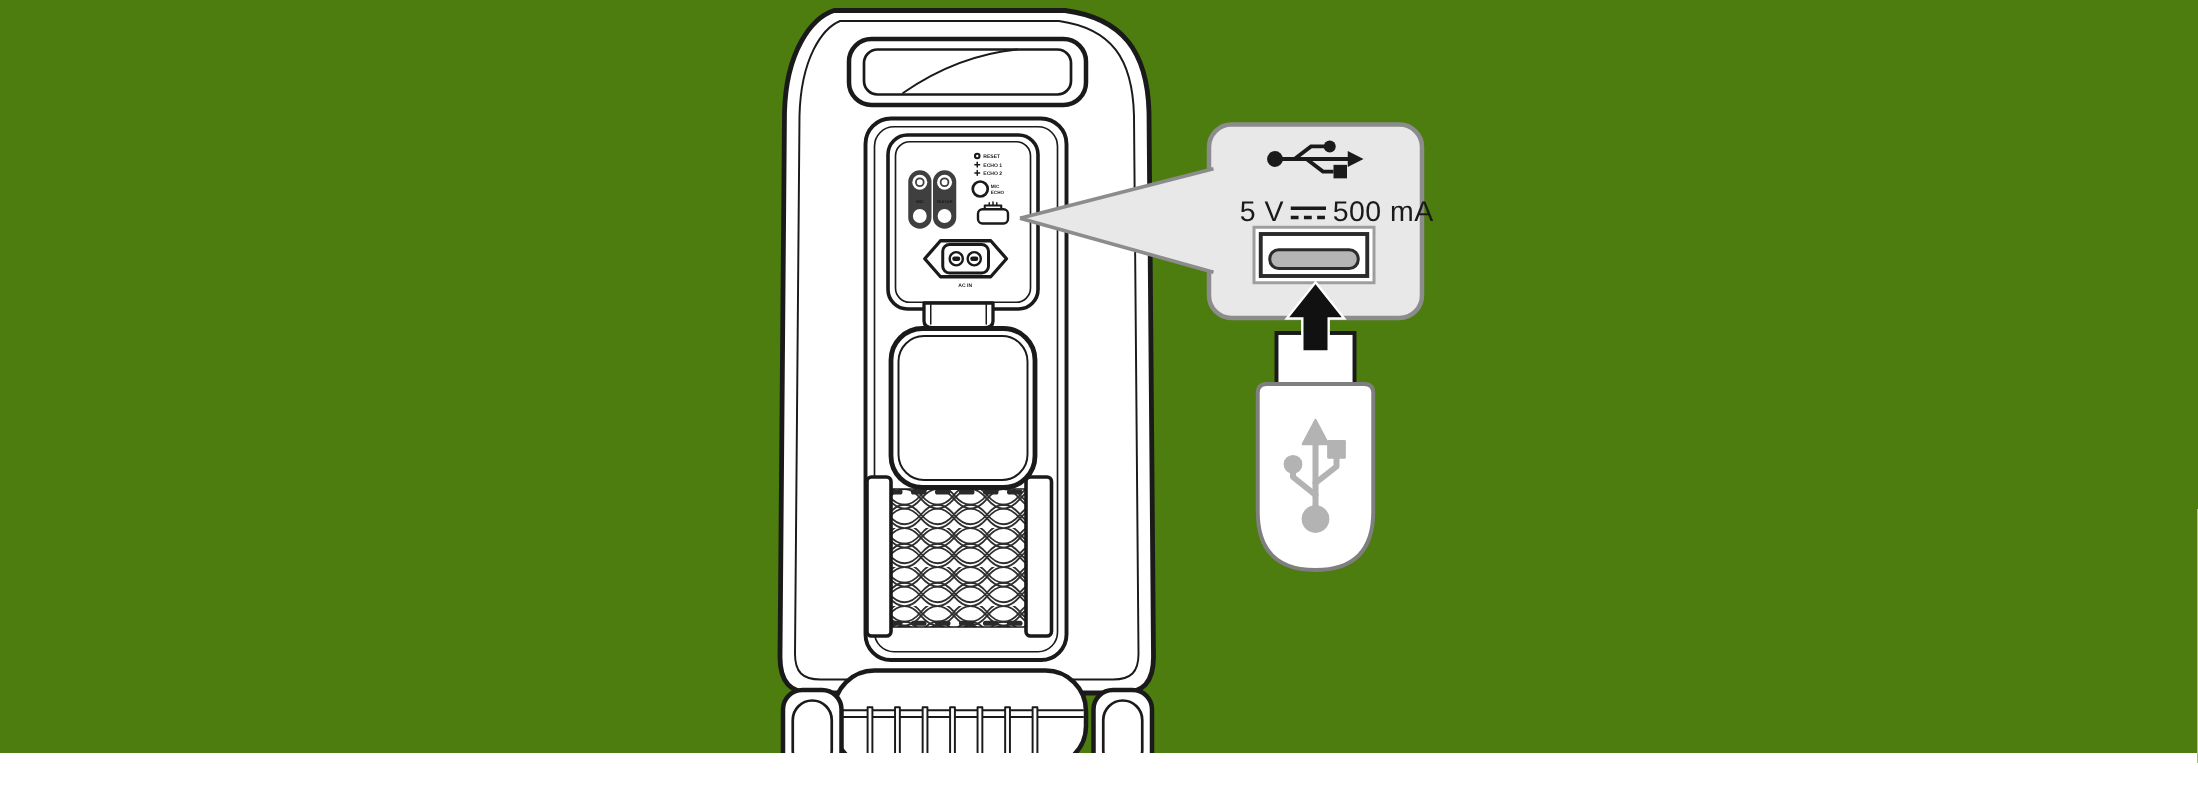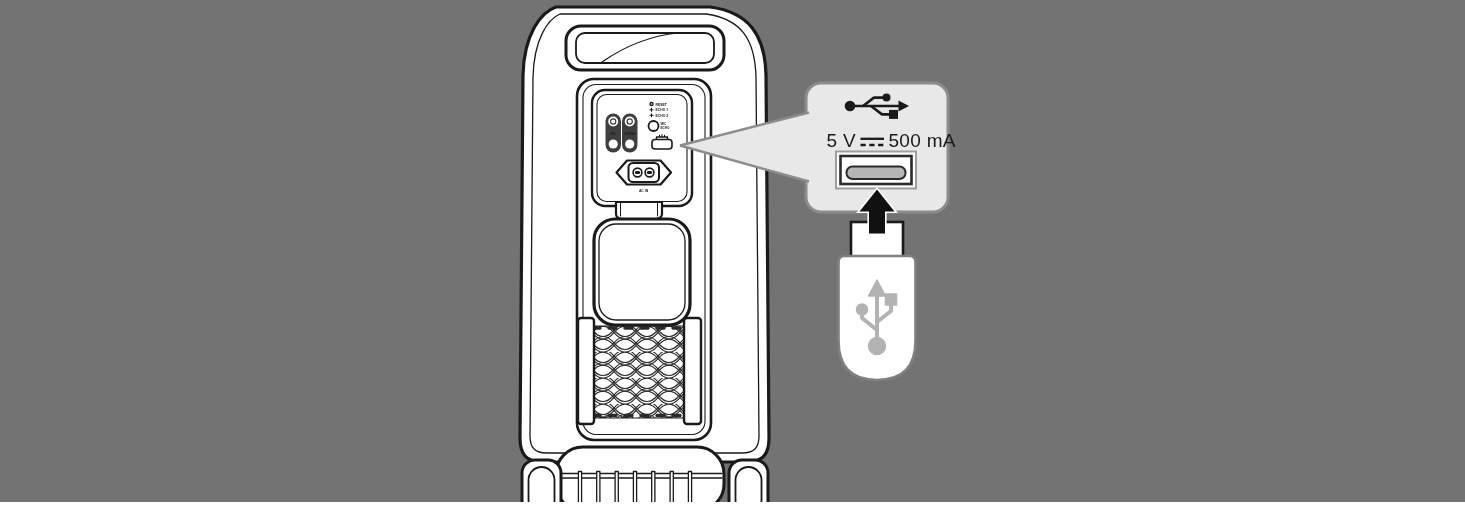--- a/index.html
+++ b/index.html
@@ -1,16 +1,16 @@
 <!DOCTYPE html>
 <html><head>
 <meta charset="utf-8">
 <style>
   html,body{margin:0;padding:0;background:#fff;}
-  .stage{position:relative;width:1465px;height:502px;background:#737373;overflow:hidden;}
+  .stage{position:relative;width:1465px;height:502px;background:#4d7c0f;overflow:hidden;}
   svg{position:absolute;left:0;top:0;}
   svg text{font-family:"Liberation Sans","DejaVu Sans",sans-serif;fill:#1a1a1a;}
   .rating-text{font-size:19px;letter-spacing:.3px;}
   .tiny{font-weight:bold;}
 </style>
 </head>
 <body>
 
 <div class="stage">
 <svg width="1465" height="526" viewBox="0 0 1465 526">

